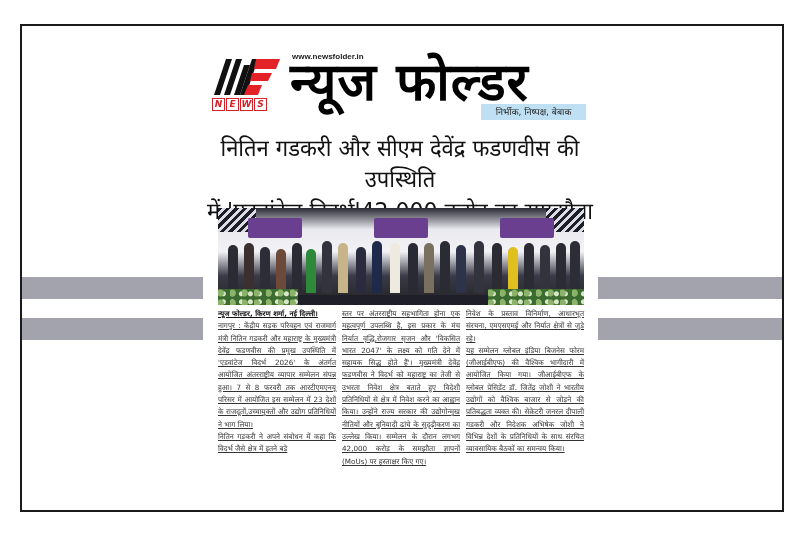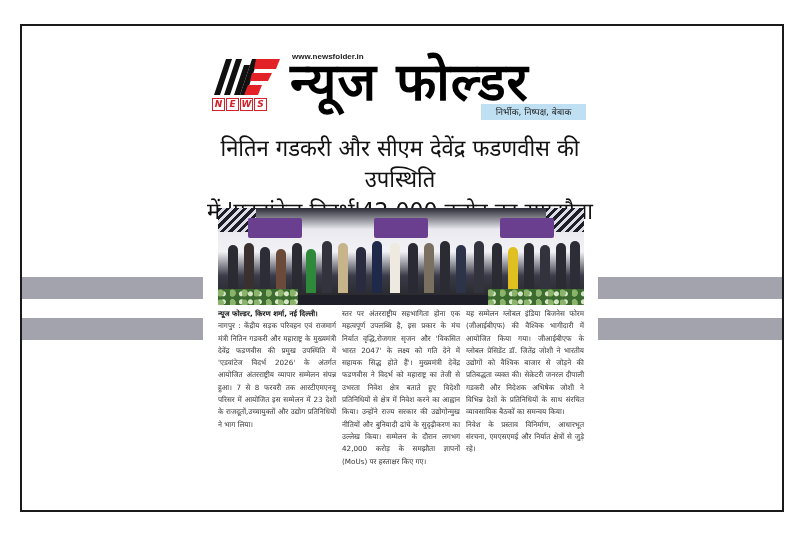--- a/index.html
+++ b/index.html
@@ -24,21 +24,21 @@
 
   .photo { position: absolute; left: 218px; top: 208px; width: 366px; height: 97px; overflow: hidden; background: linear-gradient(#2a2a36 0%, #e9e9ef 22%, #f2f2f6 45%, #3a3a48 70%, #222 100%); }
   .photo .banner { position: absolute; top: 10px; width: 54px; height: 20px; background: #6b3f8f; border-radius: 2px; }
   .photo .stripes { position: absolute; top: 0; width: 38px; height: 24px; background: repeating-linear-gradient(135deg, #1e1e28 0 3px, #dcdce6 3px 6px); }
   .photo .person { position: absolute; bottom: 12px; width: 10px; border-radius: 5px 5px 0 0; }
   .photo .plants { position: absolute; bottom: 0; height: 16px; background: radial-gradient(circle at 20% 40%, #8bb36a 0 3px, transparent 4px), radial-gradient(circle at 60% 60%, #d8e6c8 0 2px, transparent 3px), #3c6b2f; background-size: 12px 10px, 9px 8px, auto; }
   .photo .stage { position: absolute; bottom: 0; left: 80px; right: 80px; height: 10px; background: #1f1f29; }
 
   .columns { position: absolute; left: 218px; top: 308px; width: 368px; display: flex; gap: 6px; }
   .col { width: 118px; font: 7.2px/12.3px "DejaVu Sans", sans-serif; color: #333; text-align: justify; }
-  .col p { margin: 0; }
+  .col p { margin: 0; text-decoration: underline; }
   .dateline { font-weight: bold; color: #111; }
 </style>
 </head>
 <body>
 
 <div class="frame"></div>
 <div class="band l1"></div>
 <div class="band l2"></div>
 <div class="band r1"></div>
 <div class="band r2"></div>
@@ -100,21 +100,22 @@
   <div class="person" style="left:338px;height:50px;background:#2b2b33"></div>
   <div class="person" style="left:352px;height:52px;background:#2d2d38"></div>
   <div class="plants" style="left:0;width:80px"></div>
   <div class="plants" style="right:0;width:96px"></div>
 </div>
 
 <div class="columns">
   <div class="col">
     <p class="dateline">न्यूज फोल्डर, किरण शर्मा, नई दिल्ली।</p>
     <p>नागपुर : केंद्रीय सड़क परिवहन एवं राजमार्ग मंत्री नितिन गडकरी और महाराष्ट्र के मुख्यमंत्री देवेंद्र फडणवीस की प्रमुख उपस्थिति में 'एडवांटेज विदर्भ 2026' के अंतर्गत आयोजित अंतरराष्ट्रीय व्यापार सम्मेलन संपन्न हुआ। 7 से 8 फरवरी तक आरटीएमएनयू परिसर में आयोजित इस सम्मेलन में 23 देशों के राजदूतों,उच्चायुक्तों और उद्योग प्रतिनिधियों ने भाग लिया।</p>
+    <p>नितिन गडकरी ने अपने संबोधन में कहा कि विदर्भ जैसे क्षेत्र में इतने बड़े</p>
   </div>
   <div class="col">
     <p>स्तर पर अंतरराष्ट्रीय सहभागिता होना एक महत्वपूर्ण उपलब्धि है, इस प्रकार के मंच निर्यात वृद्धि,रोजगार सृजन और 'विकसित भारत 2047' के लक्ष्य को गति देने में सहायक सिद्ध होते हैं'। मुख्यमंत्री देवेंद्र फडणवीस ने विदर्भ को महाराष्ट्र का तेजी से उभरता निवेश क्षेत्र बताते हुए विदेशी प्रतिनिधियों से क्षेत्र में निवेश करने का आह्वान किया। उन्होंने राज्य सरकार की उद्योगोन्मुख नीतियों और बुनियादी ढांचे के सुदृढ़ीकरण का उल्लेख किया। सम्मेलन के दौरान लगभग 42,000 करोड़ के समझौता ज्ञापनों (MoUs) पर हस्ताक्षर किए गए।</p>
   </div>
   <div class="col">
+    <p>निवेश के प्रस्ताव विनिर्माण, आधारभूत संरचना, एमएसएमई और निर्यात क्षेत्रों से जुड़े रहे।</p>
     <p>यह सम्मेलन ग्लोबल इंडिया बिजनेस फोरम (जीआईबीएफ) की वैश्विक भागीदारी में आयोजित किया गया। जीआईबीएफ के ग्लोबल प्रेसिडेंट डॉ. जितेंद्र जोशी ने भारतीय उद्योगों को वैश्विक बाजार से जोड़ने की प्रतिबद्धता व्यक्त की। सेक्रेटरी जनरल दीपाली गडकरी और निदेशक अभिषेक जोशी ने विभिन्न देशों के प्रतिनिधियों के साथ संरचित व्यावसायिक बैठकों का समन्वय किया।</p>
-    <p>निवेश के प्रस्ताव विनिर्माण, आधारभूत संरचना, एमएसएमई और निर्यात क्षेत्रों से जुड़े रहे।</p>
   </div>
 </div>
 
 </body></html>

